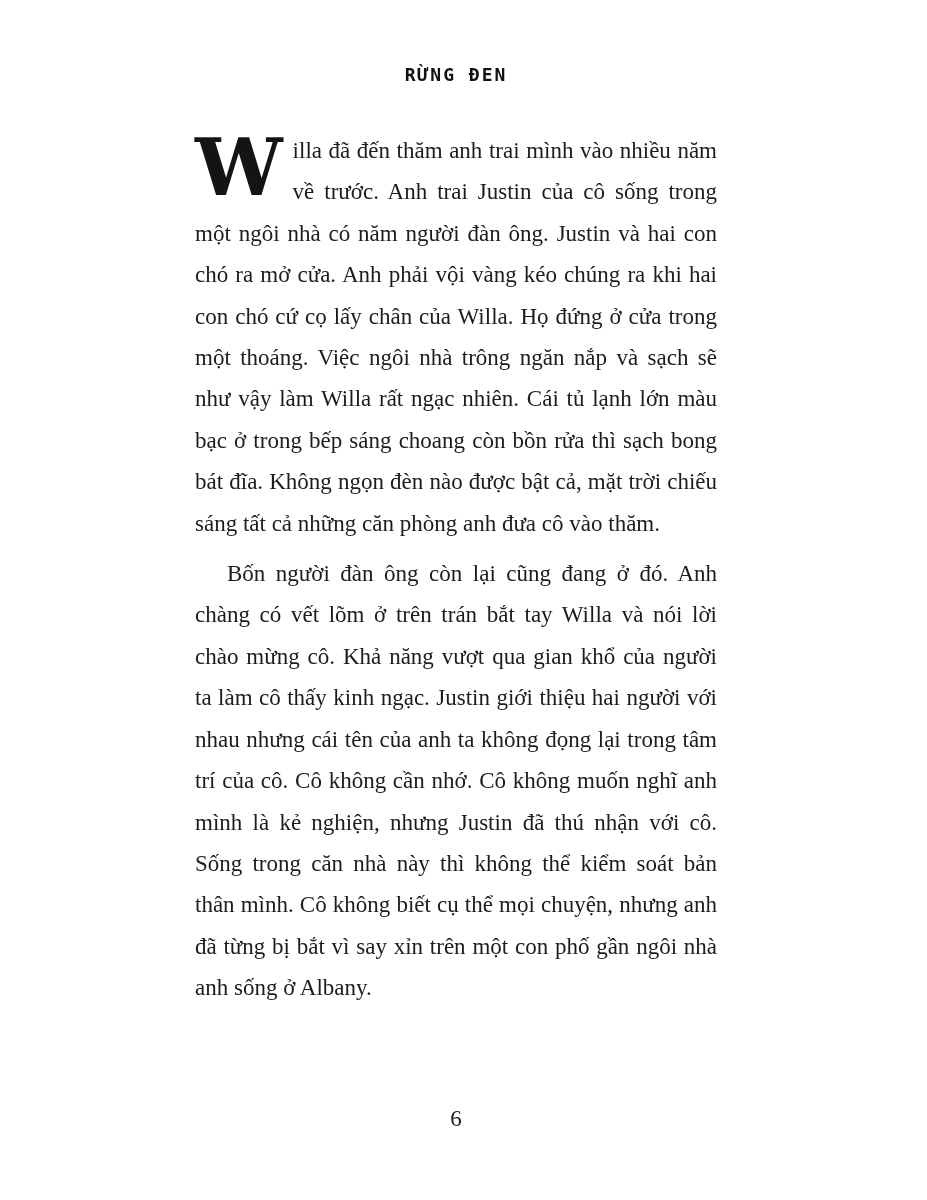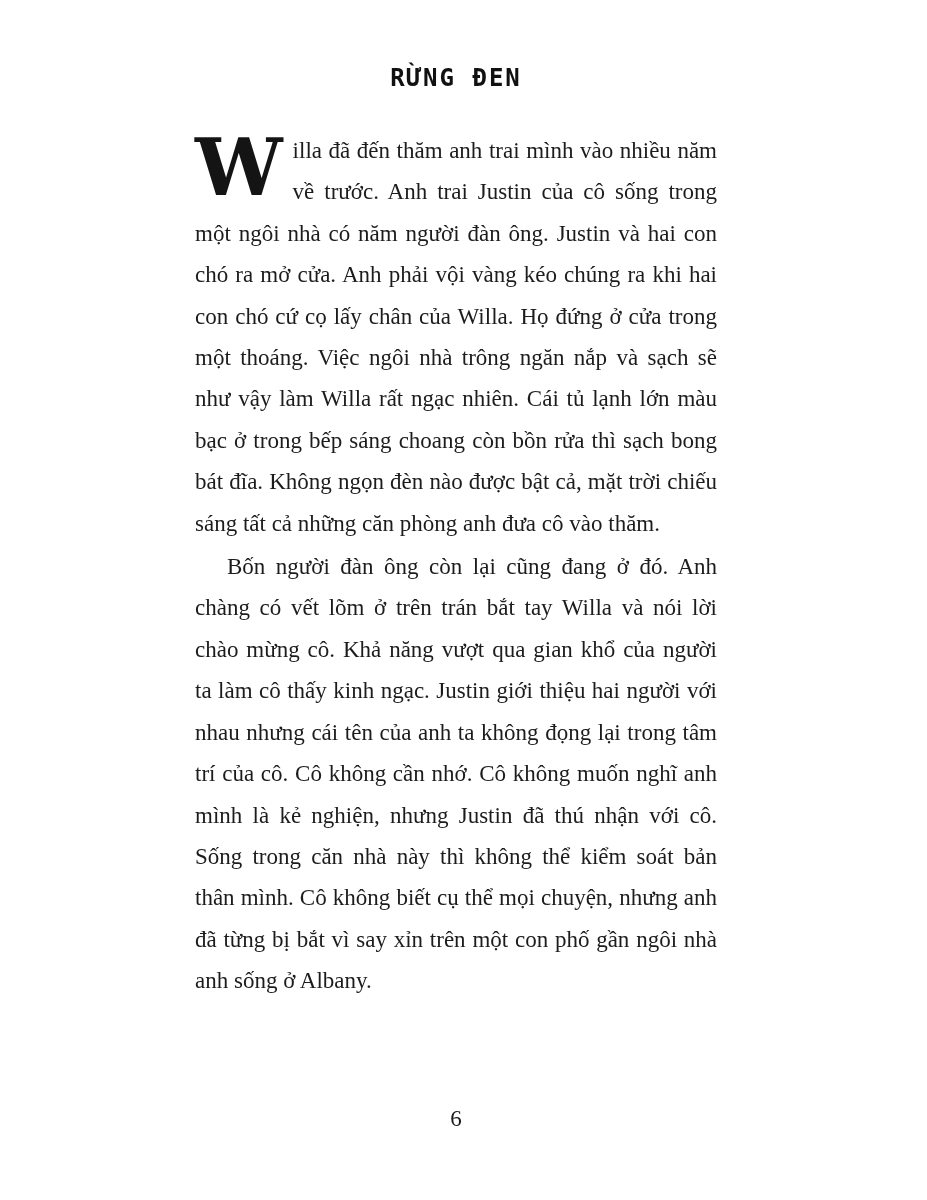--- a/index.html
+++ b/index.html
@@ -19,42 +19,42 @@
   }
 
   .running-header {
     position: absolute;
     top: 64px;
     left: 195px;
     width: 522px;
     text-align: center;
     font-family: "DejaVu Sans Mono", monospace;
     font-weight: bold;
-    font-size: 24px;
+    font-size: 18px;
     letter-spacing: 2px;
     color: #111111;
   }
 
   .text-block {
     position: absolute;
     top: 130px;
     left: 195px;
     width: 522px;
     font-size: 23px;
     line-height: 41.4px;
     text-align: justify;
     color: #1c1c1c;
   }
 
   .para {
     margin: 0;
   }
 
   .para.second {
-    margin-top: 2px;
+    margin-top: 9px;
     text-indent: 32px;
   }
 
   .dropcap {
     float: left;
     font-family: "DejaVu Serif", serif;
     font-weight: bold;
     font-size: 78px;
     line-height: 64px;
     padding-top: 6px;

